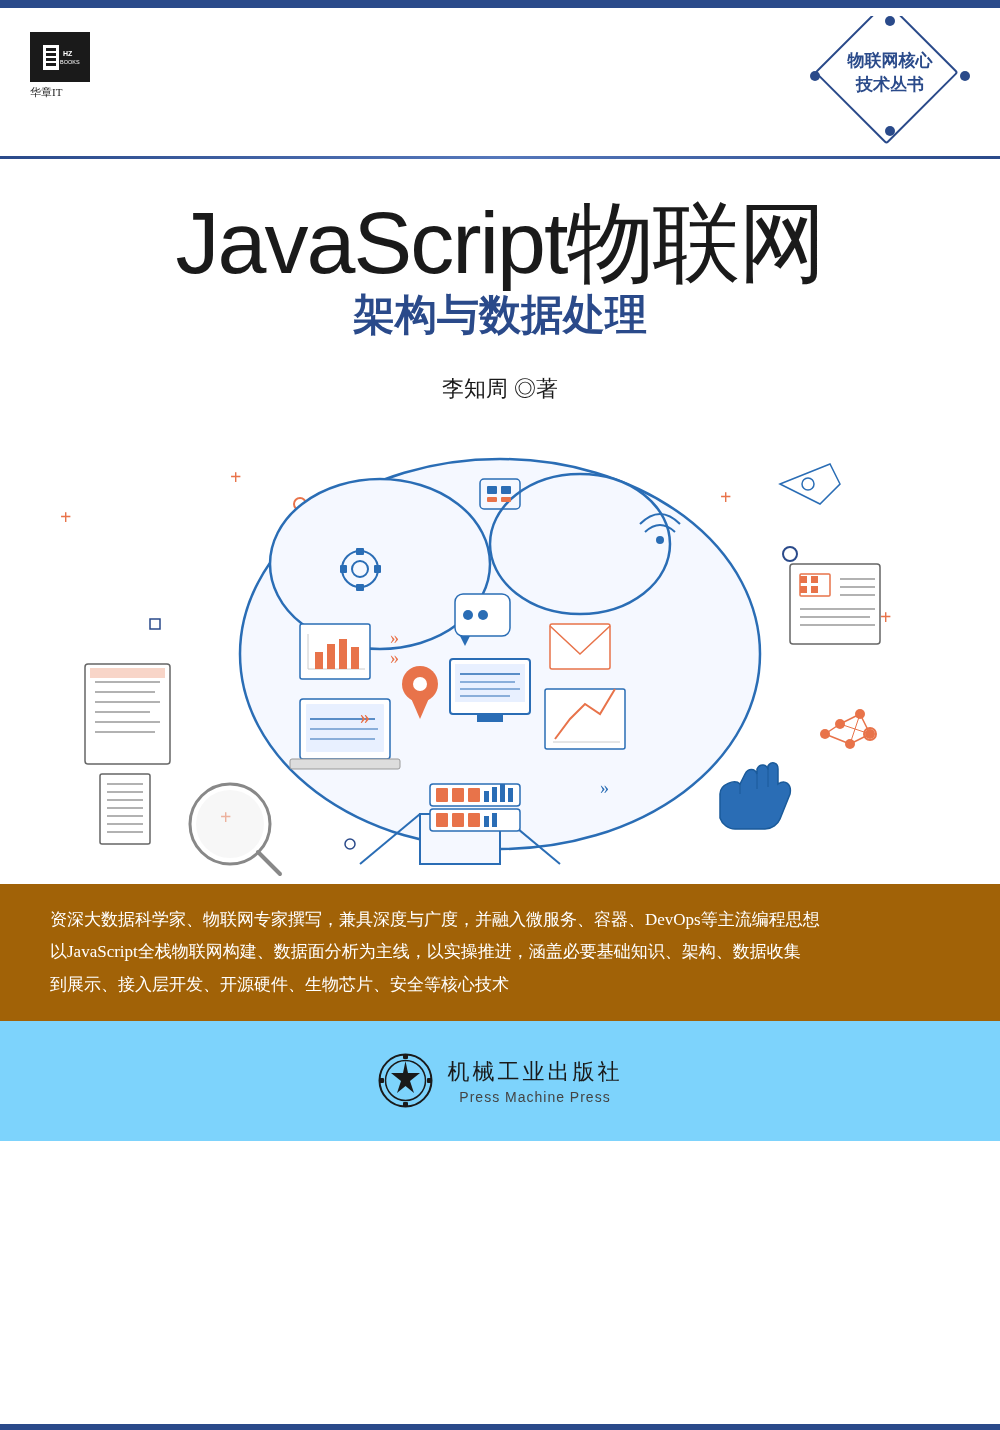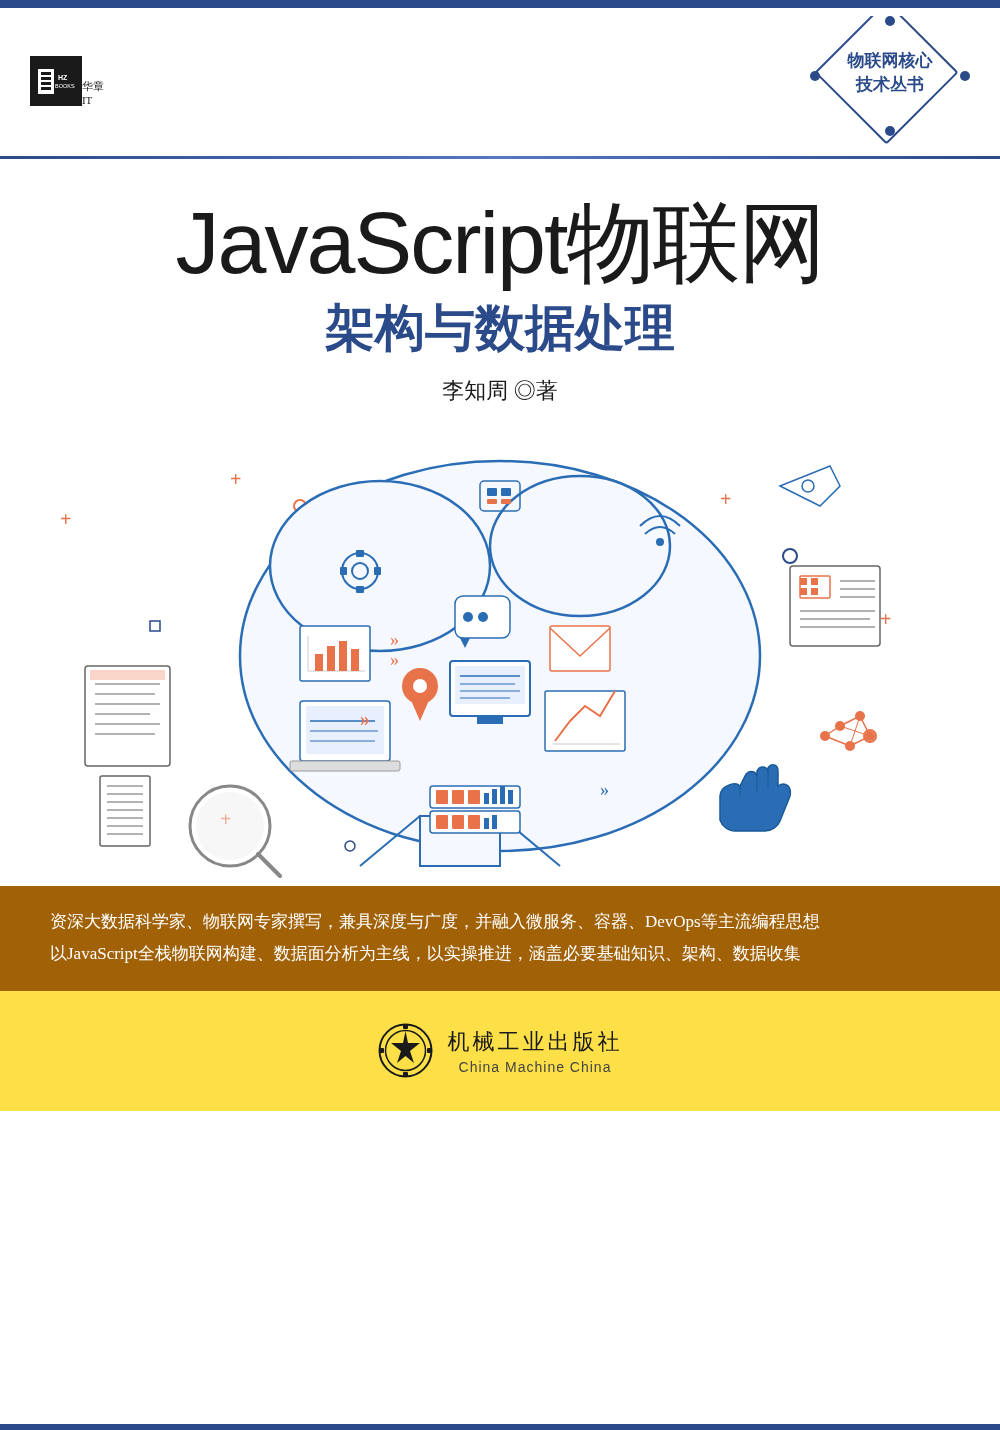--- a/index.html
+++ b/index.html
@@ -26,22 +26,22 @@
       align-items: flex-start;
       padding: 18px 30px 10px 30px;
       background: #fff;
     }
 
     
     .publisher-logo {
       width: 80px;
       height: 80px;
       display: flex;
-      flex-direction: row;
-      align-items: flex-end;
+      flex-direction: column;
+      align-items: flex-start;
       justify-content: center;
     }
 
     .logo-box {
       width: 60px;
       height: 50px;
       background: #1a1a1a;
       display: flex;
       align-items: center;
       justify-content: center;
@@ -81,32 +81,32 @@
     .main-title {
       font-size: 88px;
       font-weight: 400;
       color: #1a1a1a;
       font-family: 'Arial Black', 'SimHei', sans-serif;
       letter-spacing: -2px;
       line-height: 1;
     }
 
     .sub-title {
-      font-size: 50px;
+      font-size: 42px;
       font-weight: bold;
       color: #2a4a8a;
       font-family: 'SimHei', sans-serif;
-      margin-top: 8px;
+      margin-top: 0;
     }
 
     .author-line {
       font-size: 22px;
       color: #1a1a1a;
-      margin-top: 14px;
-      font-family: Liberation Serif, serif;
+      margin-top: 31px;
+      font-family: Liberation Sans, sans-serif;
     }
 
     
     .illustration-area {
       width: 100%;
       height: 460px;
       position: relative;
       overflow: hidden;
       margin-top: 10px;
     }
@@ -116,21 +116,21 @@
       background: #a16207;
       padding: 20px 50px;
       color: white;
       font-size: 17px;
       line-height: 1.9;
       font-family: 'SimSun', serif;
     }
 
     
     .publisher-footer {
-      background: #fde047;
+      background: #7dd3fc;
       display: flex;
       flex-direction: column;
       align-items: center;
       justify-content: center;
       padding: 25px 20px;
       height: 120px;
     }
 
     .publisher-emblem {
       display: flex;
@@ -375,36 +375,37 @@
 
     <path d="M 640 100 Q 660 80 680 100" fill="none" stroke="#2a6db5" stroke-width="2"></path>
     <path d="M 645 108 Q 660 94 675 108" fill="none" stroke="#2a6db5" stroke-width="2"></path>
     <circle cx="660" cy="116" r="4" fill="#2a6db5"></circle>
   </svg>
 </div>
 
 <div class="info-bar">
   <div>资深大数据科学家、物联网专家撰写，兼具深度与广度，并融入微服务、容器、DevOps等主流编程思想</div>
   <div>以JavaScript全栈物联网构建、数据面分析为主线，以实操推进，涵盖必要基础知识、架构、数据收集</div>
+  <div>到展示、接入层开发、开源硬件、生物芯片、安全等核心技术</div>
 </div>
 
 <div class="publisher-footer">
   <div class="publisher-emblem">
     <svg class="emblem-icon" viewBox="0 0 55 55" width="55" height="55">
 
       <circle cx="27.5" cy="27.5" r="26" fill="none" stroke="#1a1a1a" stroke-width="2"></circle>
       <circle cx="27.5" cy="27.5" r="20" fill="none" stroke="#1a1a1a" stroke-width="1.5"></circle>
 
       <polygon points="27.5,8 30,20 42,20 32,28 36,40 27.5,33 19,40 23,28 13,20 25,20" fill="#1a1a1a"></polygon>
 
       <rect x="25" y="1" width="5" height="5" rx="1" fill="#1a1a1a"></rect>
       <rect x="25" y="49" width="5" height="5" rx="1" fill="#1a1a1a"></rect>
       <rect x="1" y="25" width="5" height="5" rx="1" fill="#1a1a1a"></rect>
       <rect x="49" y="25" width="5" height="5" rx="1" fill="#1a1a1a"></rect>
     </svg>
     <div>
       <div class="publisher-name-cn">机械工业出版社</div>
-      <div class="publisher-name-en">China Machine China</div>
+      <div class="publisher-name-en">Press Machine Press</div>
     </div>
   </div>
 </div>
 
 <div class="bottom-bar"></div>
 
 </body></html>

